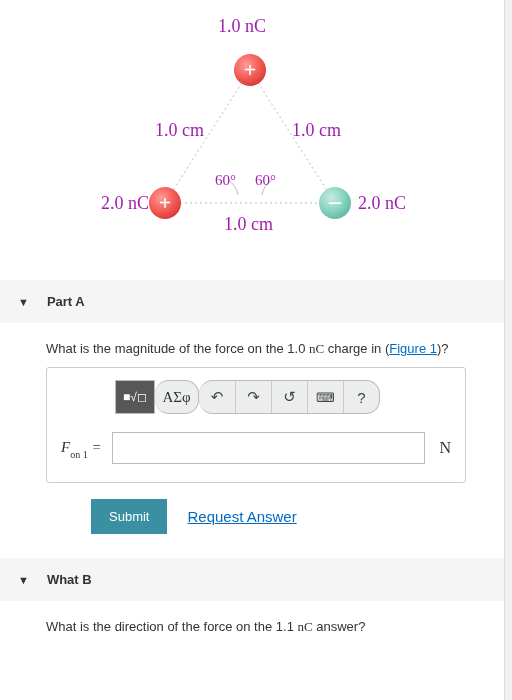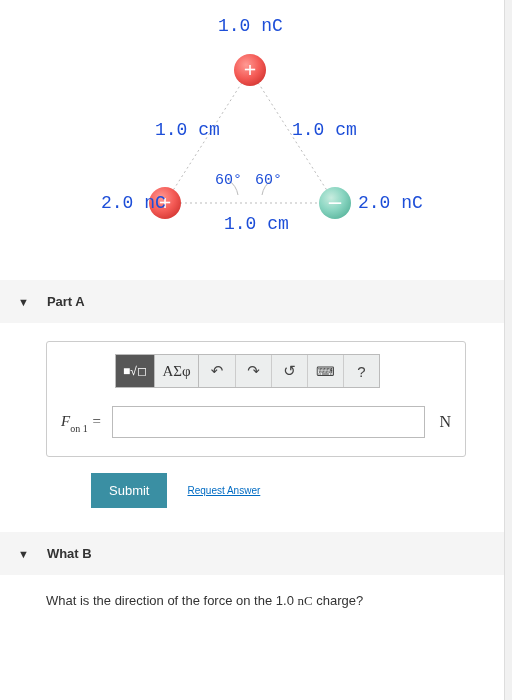--- a/index.html
+++ b/index.html
@@ -17,23 +17,23 @@
     height: 280px;
     position: relative;
   }
   .figure-area svg {
     position: absolute;
     left: 110px;
     top: 25px;
   }
   .fig-label {
     position: absolute;
-    font-family: Liberation Mono, monospace;
+    font-family: Liberation Serif, serif;
     font-size: 18px;
-    color: #1d4ed8;
+    color: #a21caf;
   }
   .part-header {
     background: #f5f5f5;
     padding: 14px 20px 14px 18px;
     font-weight: bold;
     font-size: 13px;
     display: flex;
     align-items: center;
     gap: 18px;
   }
@@ -53,21 +53,21 @@
     margin: 0 0 18px 54px;
     height: 34px;
   }
   .tb-group {
     background: #eceeee;
     border: 1px solid #bbb;
     display: flex;
     align-items: center;
     justify-content: center;
   }
-  .tb-group + .tb-group { border-left: none; }
+  .tb-group + .tb-group { border-left: none; border-radius: 14px; }
   .tb-btn {
     width: 36px;
     height: 100%;
     display: flex;
     align-items: center;
     justify-content: center;
     color: #444;
     font-size: 15px;
   }
   .tb-btn + .tb-btn { border-left: 1px solid #ccc; }
@@ -102,21 +102,21 @@
     padding-left: 45px;
   }
   .submit-btn {
     background: #3a8fa3;
     color: #fff;
     border: none;
     padding: 10px 18px;
     font-size: 13px;
     cursor: pointer;
   }
-  .req-link { color: #006bc3; text-decoration: underline; font-size: 10px; }
+  .req-link { color: #006bc3; text-decoration: underline; font-size: 15px; }
   .partb-body { padding: 18px 46px 0 46px; }
   .scroll-col {
     position: fixed;
     right: 0;
     top: 0;
     width: 8px;
     height: 700px;
     background: #f1f1f1;
     box-shadow: inset 1px 0 0 #ddd;
   }
@@ -160,20 +160,23 @@
     <div class="fig-label" style="left:358px; top:193px;">2.0 nC</div>
     <div class="fig-label" style="left:224px; top:214px;">1.0 cm</div>
   </div>
 
   <div class="part-header">
     <span class="caret">▼</span>
     <span>Part A</span>
   </div>
 
   <div class="part-body">
+    <div class="prompt">
+      <span>What is the magnitude of the force on the 1.0 </span><span style="font-family:'Times New Roman';">nC</span><span> charge in (</span><a href="#">Figure 1</a><span>)?</span>
+    </div>
 
     <div class="answer-box">
       <div class="toolbar">
         <div class="tb-group" style="background:#575757; color:#fff; width:40px; font-size:12px;">■√◻</div>
         <div class="tb-group" style="width:44px; font-family:'Times New Roman'; font-size:15px;">ΑΣφ</div>
         <div class="tb-group">
           <div class="tb-btn">↶</div>
           <div class="tb-btn">↷</div>
           <div class="tb-btn">↺</div>
           <div class="tb-btn" style="font-size:13px;">⌨</div>
@@ -195,19 +198,19 @@
     </div>
   </div>
 
   <div class="part-header">
     <span class="caret">▼</span>
     <span>What B</span>
   </div>
 
   <div class="partb-body">
     <div class="prompt">
-      <span>What is the direction of the force on the 1.0 </span><span style="font-family:'Times New Roman';">nC</span><span> charge?</span>
+      <span>What is the direction of the force on the 1.1 </span><span style="font-family:'Times New Roman';">nC</span><span> answer?</span>
     </div>
 
   </div>
 </div>
 
 <div class="scroll-col"></div>
 
 </body></html>

